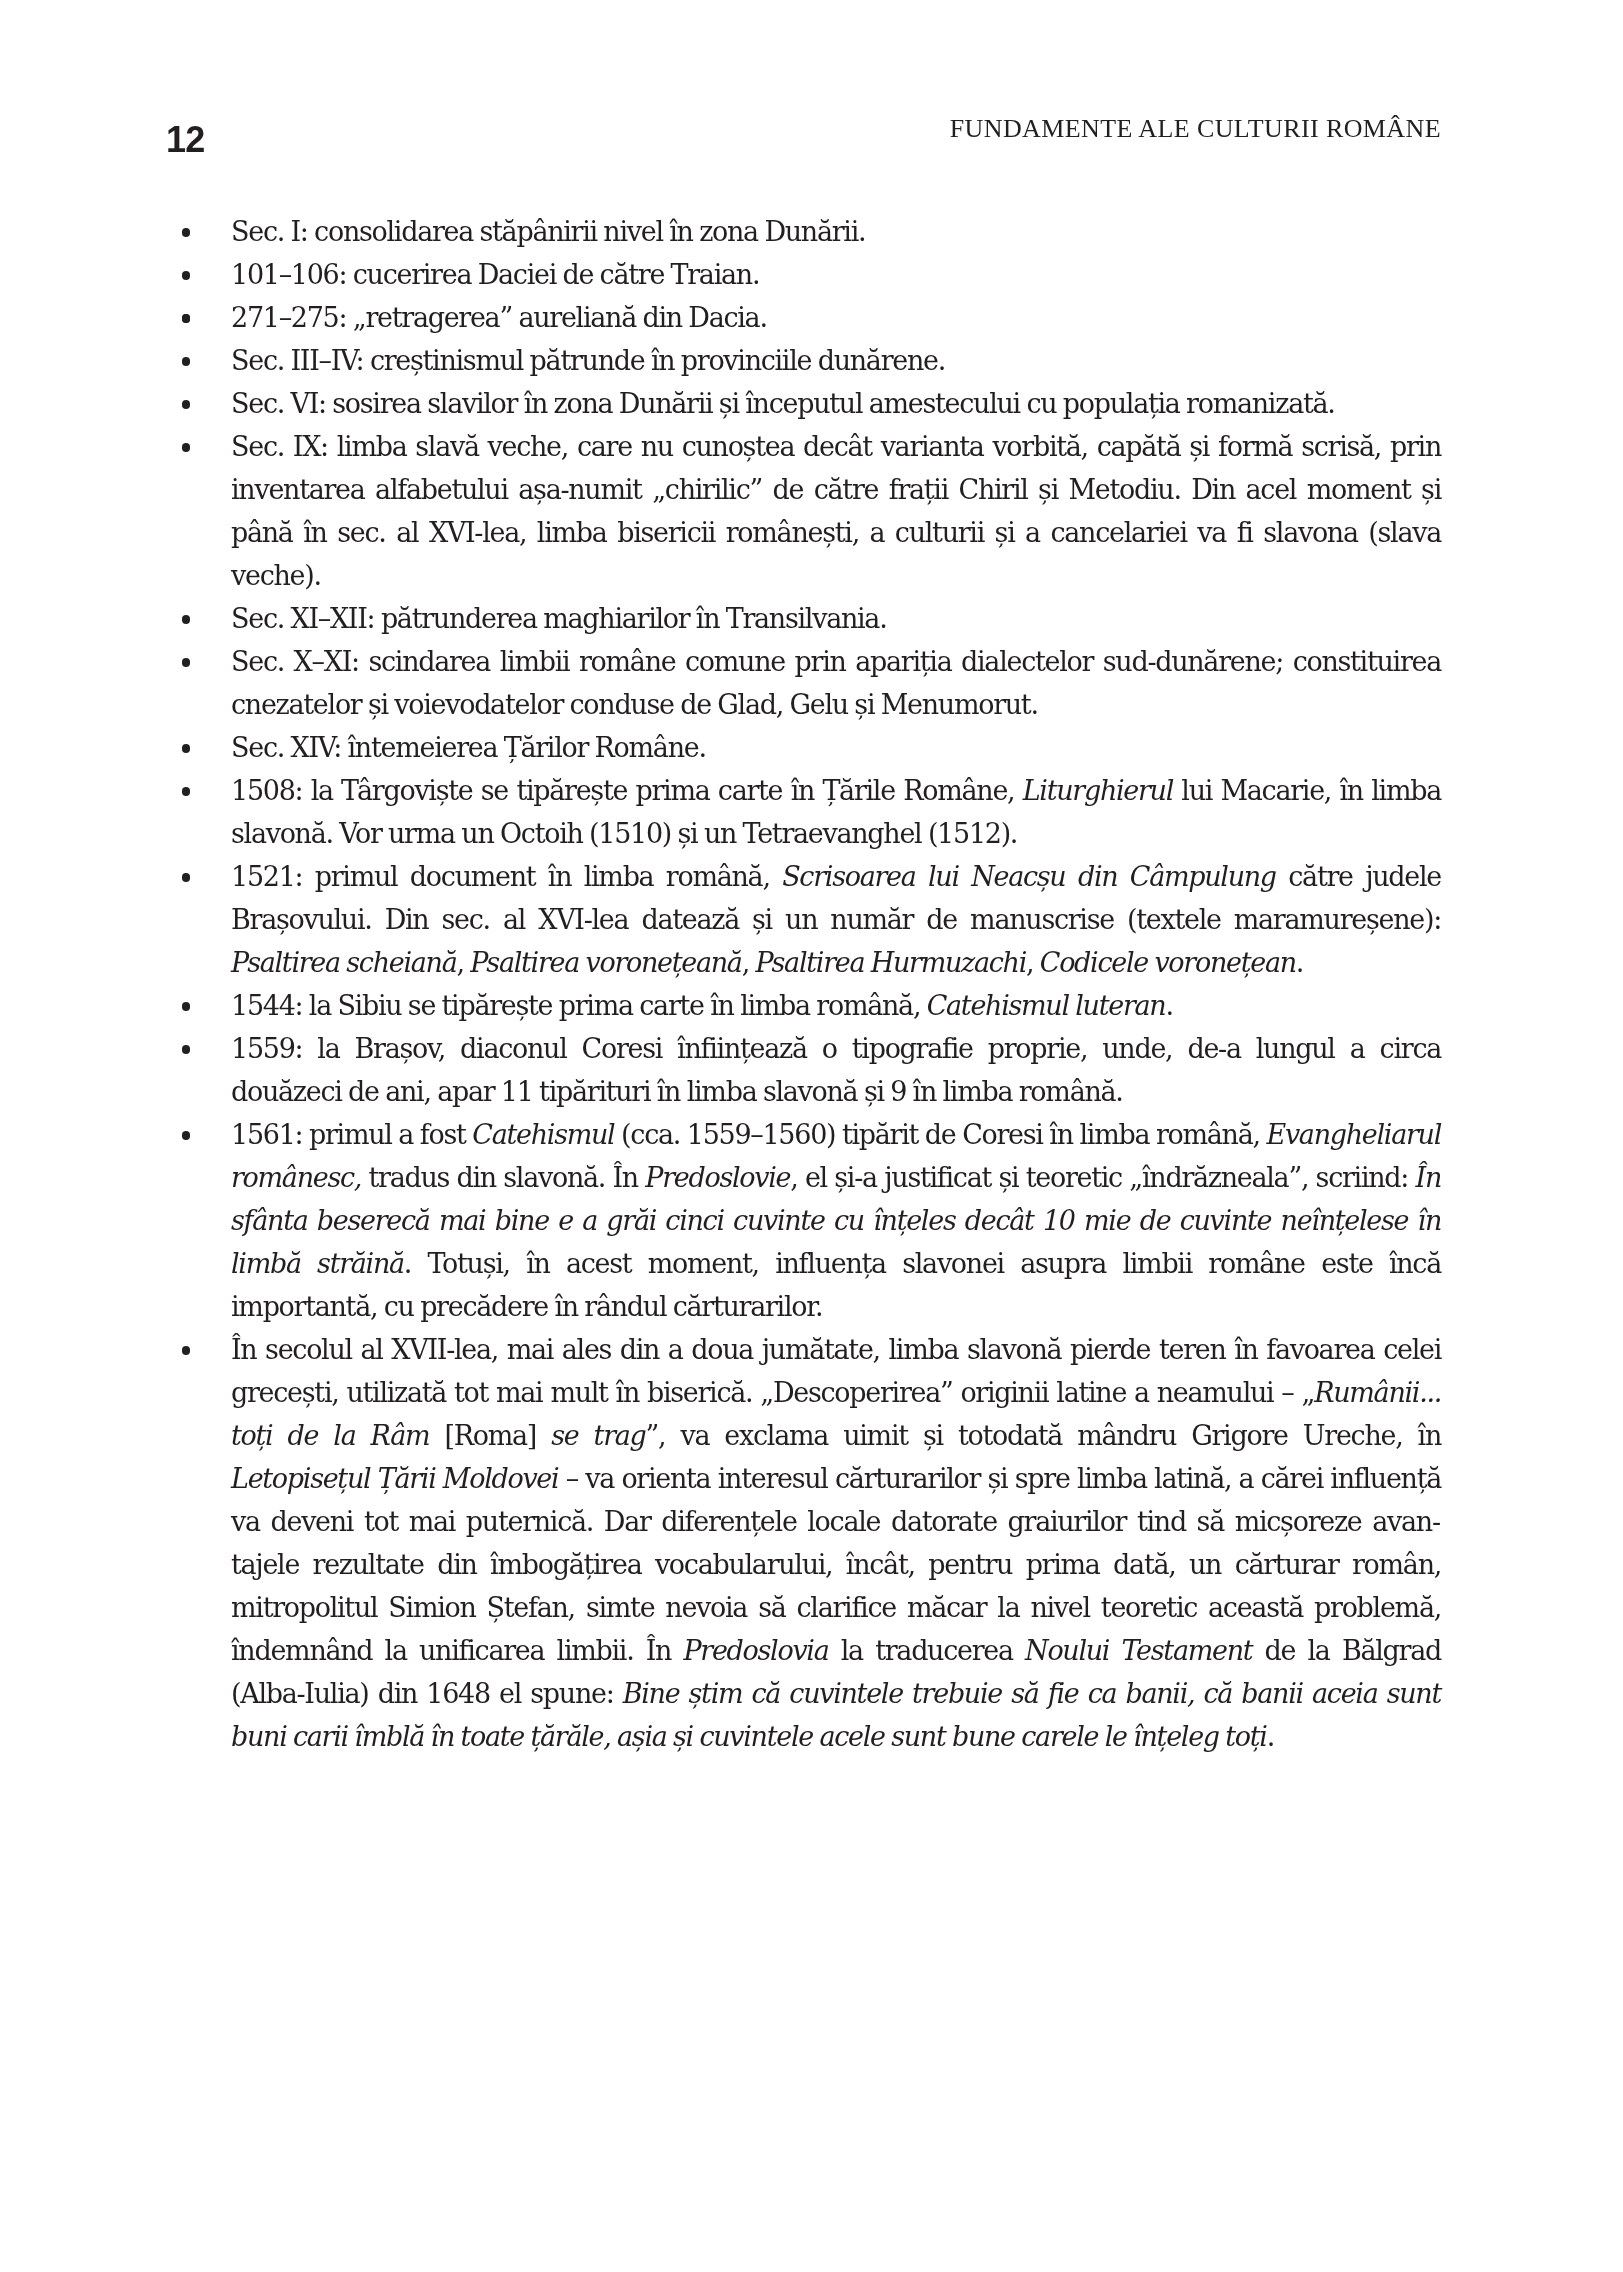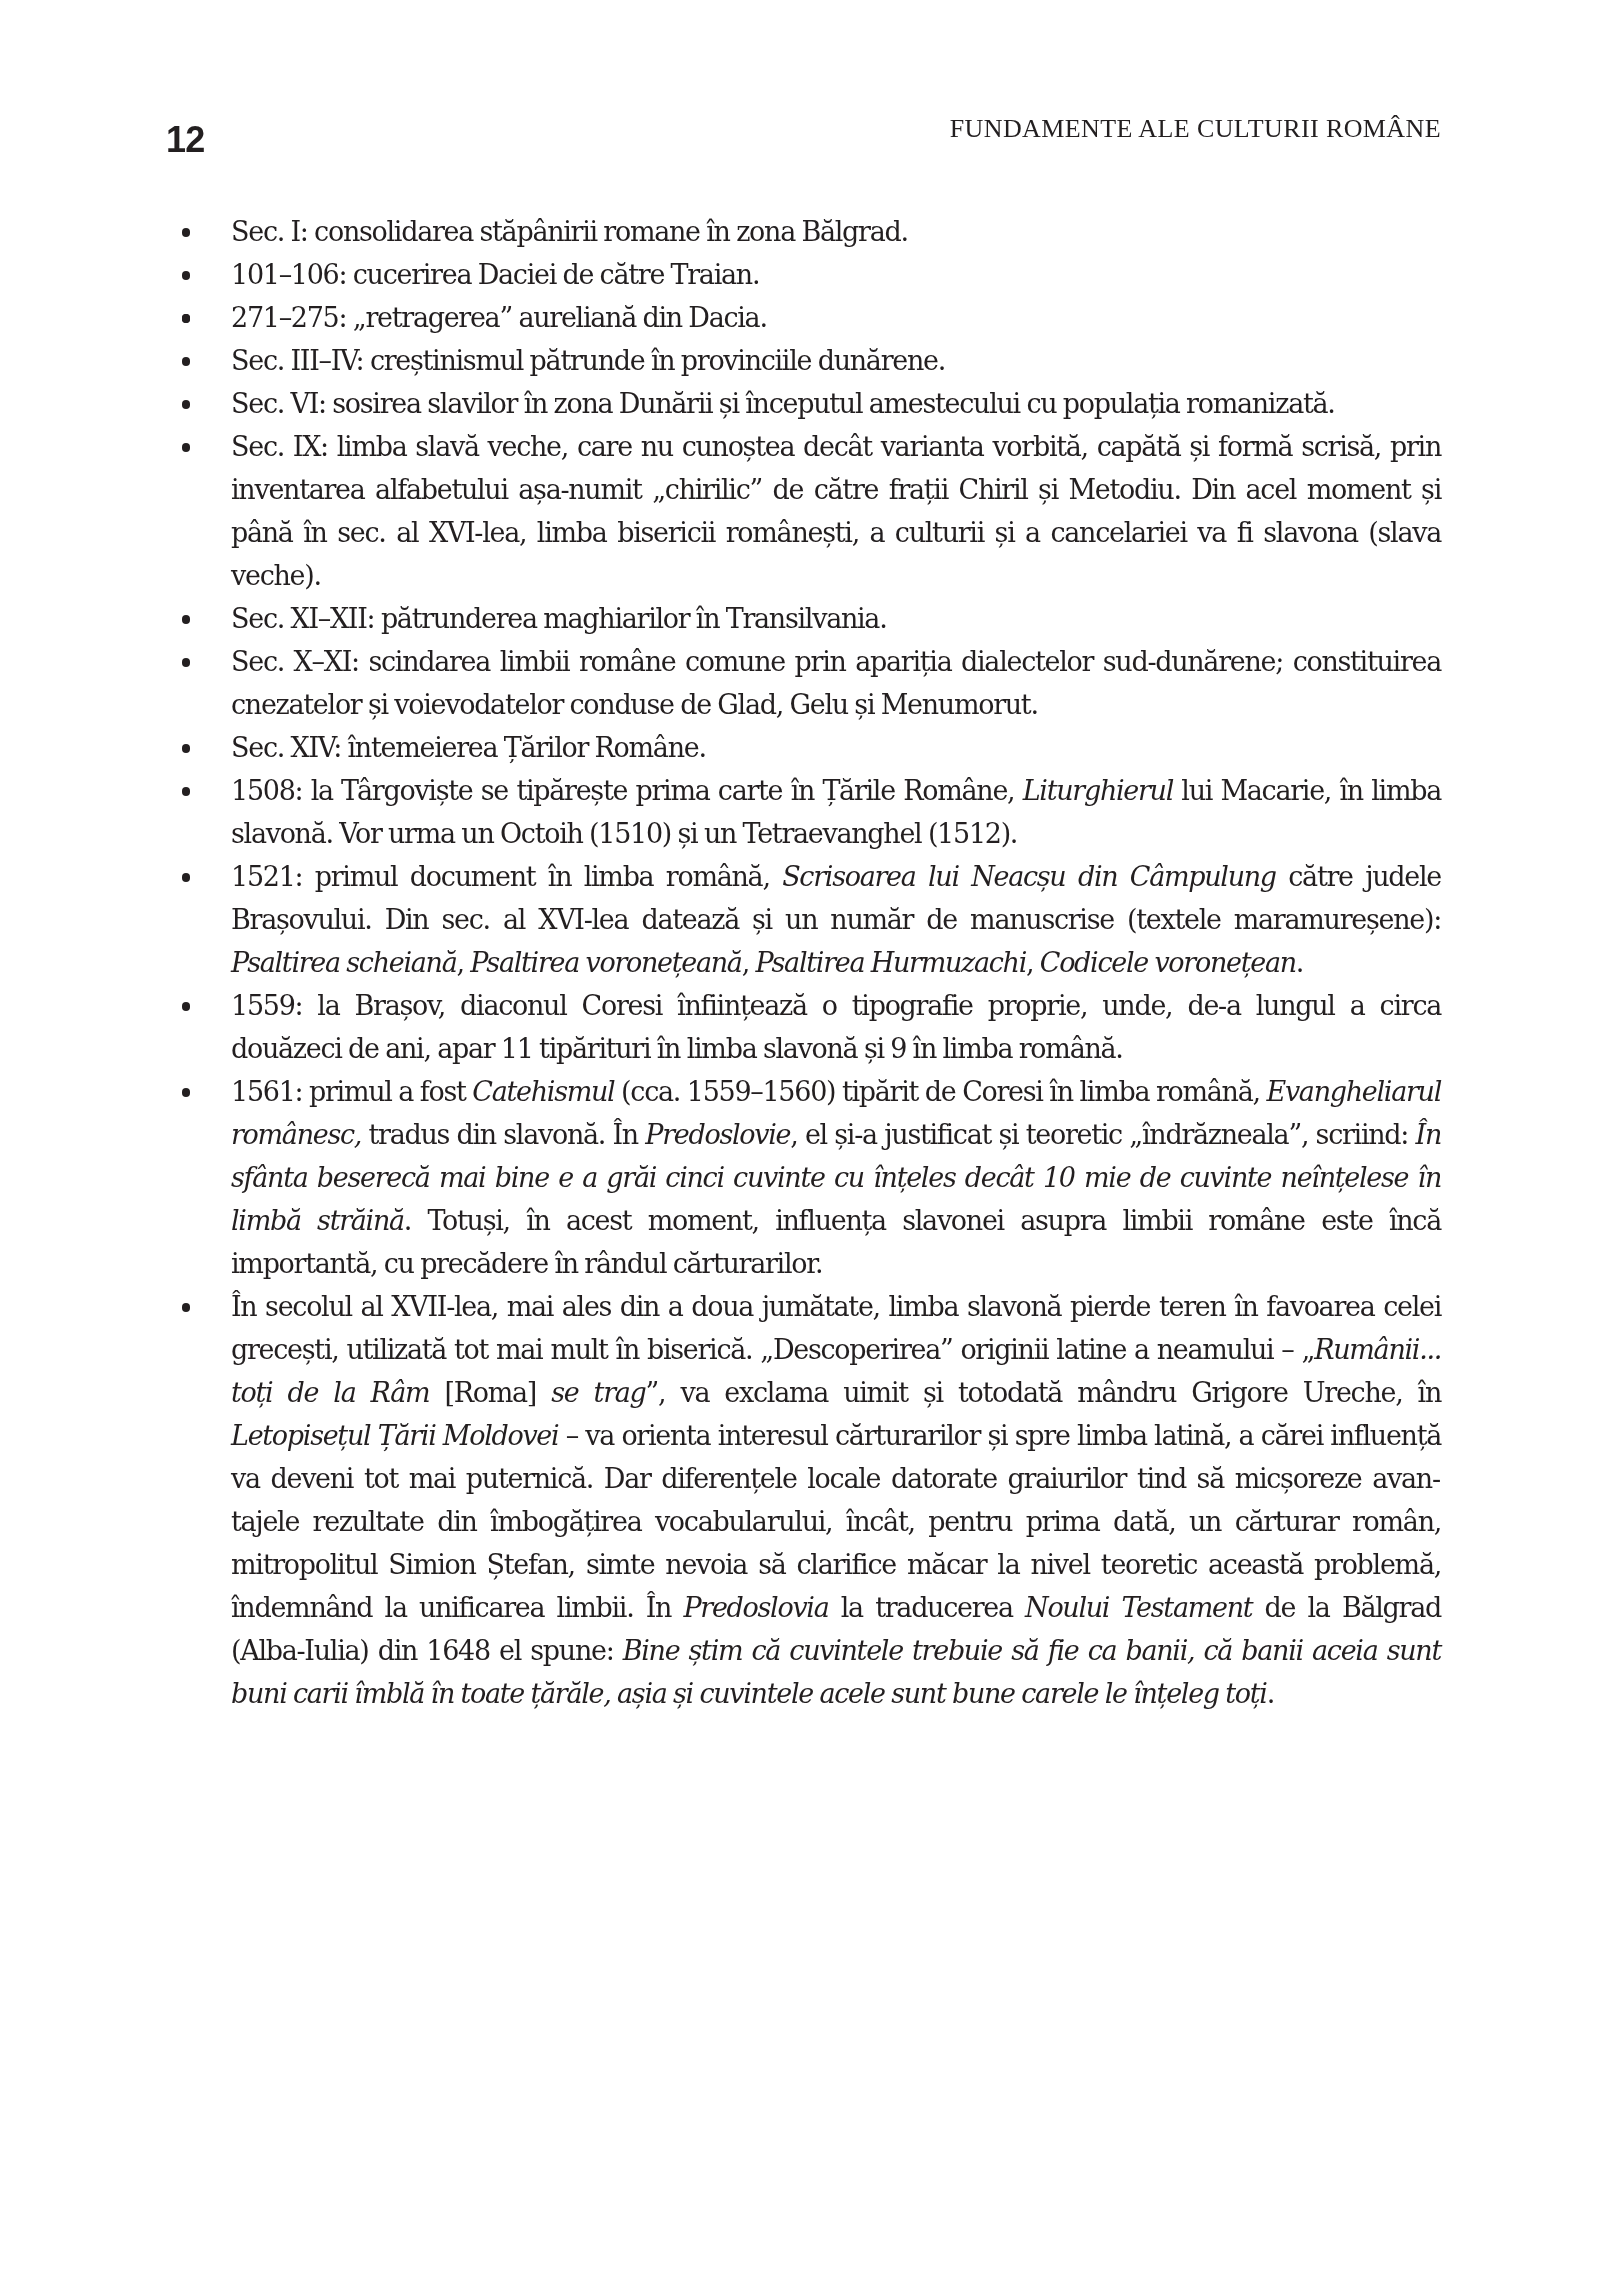--- a/index.html
+++ b/index.html
@@ -77,29 +77,30 @@
 </style>
 </head>
 <body>
 
 <div class="page-header">
   <span class="page-number">12</span>
   <span class="running-title">FUNDAMENTE ALE CULTURII ROMÂNE</span>
 </div>
 
 <ul class="timeline" id="timeline">
-    <li class="timeline-item"><span class="bullet"></span><span class="seg-plain">Sec. I: consolidarea stăpânirii romane în zona Bălgrad.</span></li>
+    <li class="timeline-item"><span class="bullet"></span><span class="seg-plain">Sec. I: consolidarea stăpânirii nivel în zona Dunării.</span></li>
     <li class="timeline-item"><span class="bullet"></span><span class="seg-plain">101–106: cucerirea Daciei de către Traian.</span></li>
     <li class="timeline-item"><span class="bullet"></span></li>
     <li class="timeline-item"><span class="bullet"></span><span class="seg-plain">271–275: „retragerea” aureliană din Dacia.</span></li>
     <li class="timeline-item"><span class="bullet"></span><span class="seg-plain">Sec. III–IV: creștinismul pătrunde în provinciile dunărene.</span></li>
     <li class="timeline-item"><span class="bullet"></span><span class="seg-plain">Sec. VI: sosirea slavilor în zona Dunării și începutul amestecului cu populația romanizată.</span></li>
     <li class="timeline-item"><span class="bullet"></span><span class="seg-plain">Sec. IX: limba slavă veche, care nu cunoștea decât varianta vorbită, capătă și formă scrisă, prin inventarea alfabetului așa-numit „chirilic” de către frații Chiril și Metodiu. Din acel moment și până în sec. al XVI-lea, limba bisericii românești, a culturii și a cancelariei va fi slavona (slava veche).</span></li>
     <li class="timeline-item"><span class="bullet"></span><span class="seg-plain">Sec. XI–XII: pătrunderea maghiarilor în Transilvania.</span></li>
     <li class="timeline-item"><span class="bullet"></span><span class="seg-plain">Sec. X–XI: scindarea limbii române comune prin apariția dialectelor sud-dună­rene; constituirea cnezatelor și voievodatelor conduse de Glad, Gelu și Menumorut.</span></li>
     <li class="timeline-item"><span class="bullet"></span><span class="seg-plain">Sec. XIV: întemeierea Țărilor Române.</span></li>
     <li class="timeline-item"><span class="bullet"></span><span class="seg-plain">1508: la Târgoviște </span><span class="seg-bold">se tipărește prima carte</span><span class="seg-plain"> în Țările Române, </span><span class="seg-bolditalic">Liturghierul</span><span class="seg-plain"> lui Macarie, </span><span class="seg-bold">în limba slavonă</span><span class="seg-plain">. Vor urma un </span><span class="seg-bold">Octoih</span><span class="seg-plain"> (1510) și un </span><span class="seg-bold">Tetraevanghel</span><span class="seg-plain"> (1512).</span></li>
     <li class="timeline-item"><span class="bullet"></span><span class="seg-plain">1521: primul document în limba română, </span><span class="seg-bolditalic">Scrisoarea lui Neacșu din Câmpulung</span><span class="seg-plain"> către judele Brașovului. Din sec. al XVI-lea datează și un număr de manuscrise (textele maramureșene): </span><span class="seg-bolditalic">Psaltirea scheiană</span><span class="seg-plain">, </span><span class="seg-bolditalic">Psaltirea voronețeană</span><span class="seg-plain">, </span><span class="seg-bolditalic">Psaltirea Hur­muzachi</span><span class="seg-plain">, </span><span class="seg-bolditalic">Codicele voronețean</span><span class="seg-plain">.</span></li>
+    <li class="timeline-item"><span class="bullet"></span><span class="seg-plain">1544: la Sibiu </span><span class="seg-bold">se tipărește prima carte în limba română</span><span class="seg-plain">, </span><span class="seg-bolditalic">Catehismul luteran</span><span class="seg-plain">.</span></li>
     <li class="timeline-item"><span class="bullet"></span><span class="seg-plain">1559: la Brașov, diaconul Coresi înființează o tipografie proprie, unde, de-a lungul a circa douăzeci de ani, apar 11 tipărituri în limba slavonă și 9 în limba română.</span></li>
     <li class="timeline-item"><span class="bullet"></span><span class="seg-plain">1561: primul a fost </span><span class="seg-bolditalic">Catehismul</span><span class="seg-plain"> (cca. 1559–1560) tipărit de Coresi în limba ro­mână, </span><span class="seg-bolditalic">Evangheliarul românesc,</span><span class="seg-plain"> tradus din slavonă. În </span><span class="seg-bolditalic">Predoslovie</span><span class="seg-plain">, el și-a justi­ficat și teoretic „îndrăzneala”, scriind: </span><span class="seg-italic">În sfânta beserecă mai bine e a grăi cinci cuvinte cu înțeles decât 10 mie de cuvinte neînțelese în limbă străină</span><span class="seg-plain">. Totuși, în acest moment, influența slavonei asupra limbii române este încă importantă, cu precădere în rândul cărturarilor.</span></li>
     <li class="timeline-item"><span class="bullet"></span><span class="seg-plain">În secolul al XVII-lea, mai ales din a doua jumătate, limba slavonă pierde teren în favoarea celei grecești, utilizată tot mai mult în biserică. „Descoperirea” ori­ginii latine a neamului – „</span><span class="seg-italic">Rumânii... toți de la Râm</span><span class="seg-plain"> [Roma] </span><span class="seg-italic">se trag</span><span class="seg-plain">”, va exclama uimit și totodată mândru Grigore Ureche, în </span><span class="seg-bolditalic">Letopisețul Țării Moldovei</span><span class="seg-plain"> – va ori­enta interesul cărturarilor și spre limba latină, a cărei influență va deveni tot mai puternică. Dar diferențele locale datorate graiurilor tind să micșoreze avan­tajele rezultate din îmbogățirea vocabularului, încât, pentru prima dată, un cărturar român, mitropolitul Simion Ștefan, simte nevoia să clarifice măcar la nivel teoretic această problemă, îndemnând la unificarea limbii. În </span><span class="seg-bolditalic">Predoslo­via</span><span class="seg-plain"> la traducerea </span><span class="seg-bolditalic">Noului Testament</span><span class="seg-plain"> de la Bălgrad (Alba-Iulia) din 1648 el spune: </span><span class="seg-italic">Bine știm că cuvintele trebuie să fie ca banii, că banii aceia sunt buni carii îmblă în toate țărăle, așia și cuvintele acele sunt bune carele le înțeleg toți</span><span class="seg-plain">.</span></li>
   </ul>
 
 
 </body></html>

